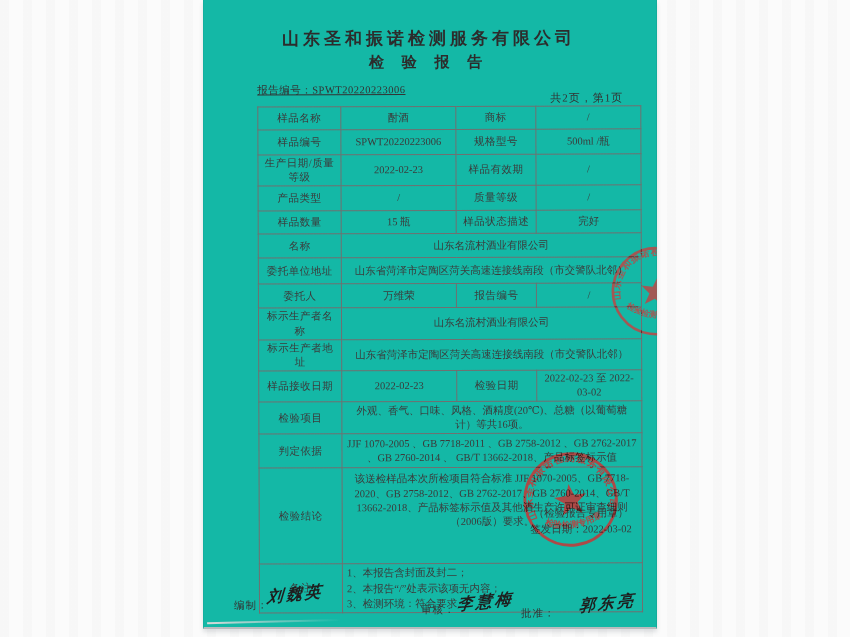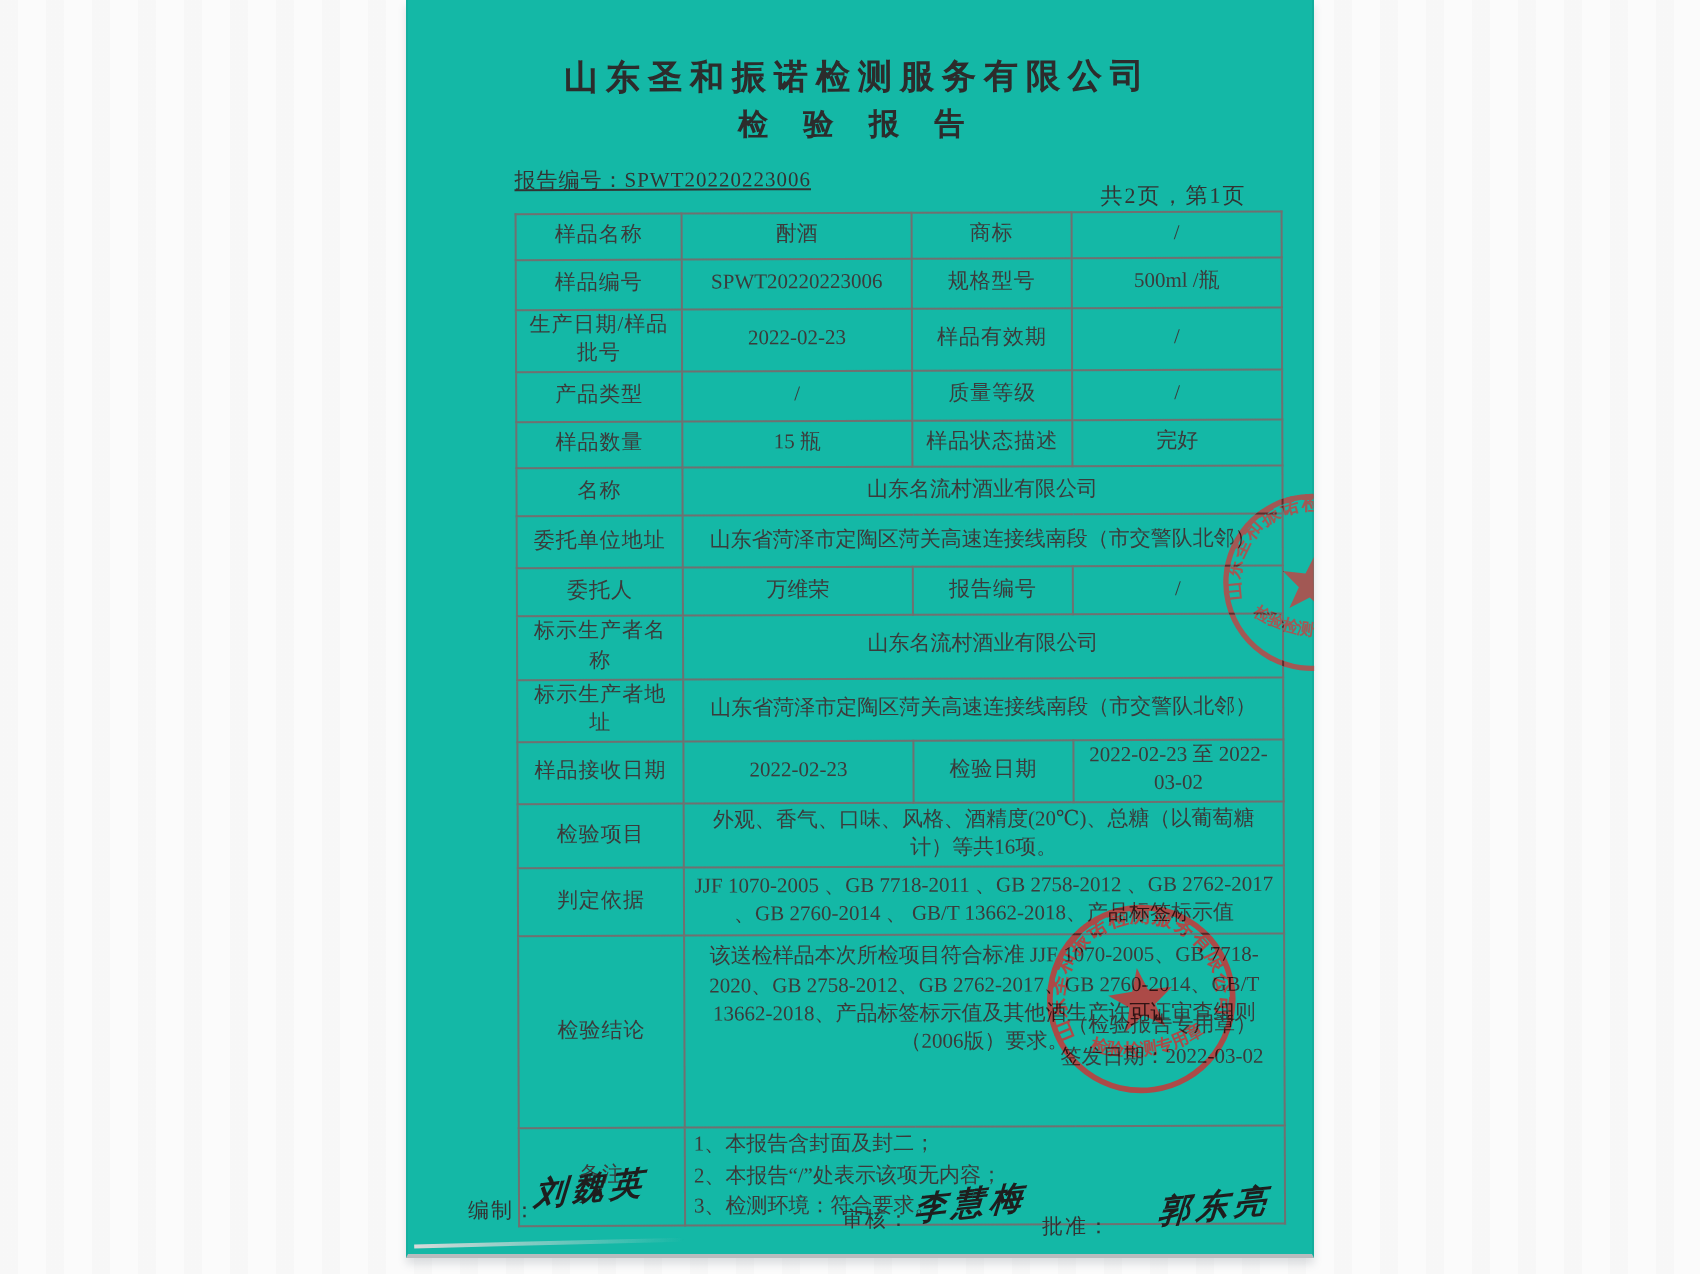--- a/index.html
+++ b/index.html
@@ -109,21 +109,21 @@
           <td class="lbl">商标</td>
           <td>/</td>
         </tr>
         <tr style="height:25px">
           <td class="lbl">样品编号</td>
           <td>SPWT20220223006</td>
           <td class="lbl">规格型号</td>
           <td>500ml /瓶</td>
         </tr>
         <tr style="height:25px">
-          <td class="lbl">生产日期/样品批号</td>
+          <td class="lbl">生产日期/质量等级</td>
           <td>2022-02-23</td>
           <td class="lbl">样品有效期</td>
           <td>/</td>
         </tr>
         <tr style="height:25px">
           <td class="lbl">产品类型</td>
           <td>/</td>
           <td class="lbl">质量等级</td>
           <td>/</td>
         </tr>

